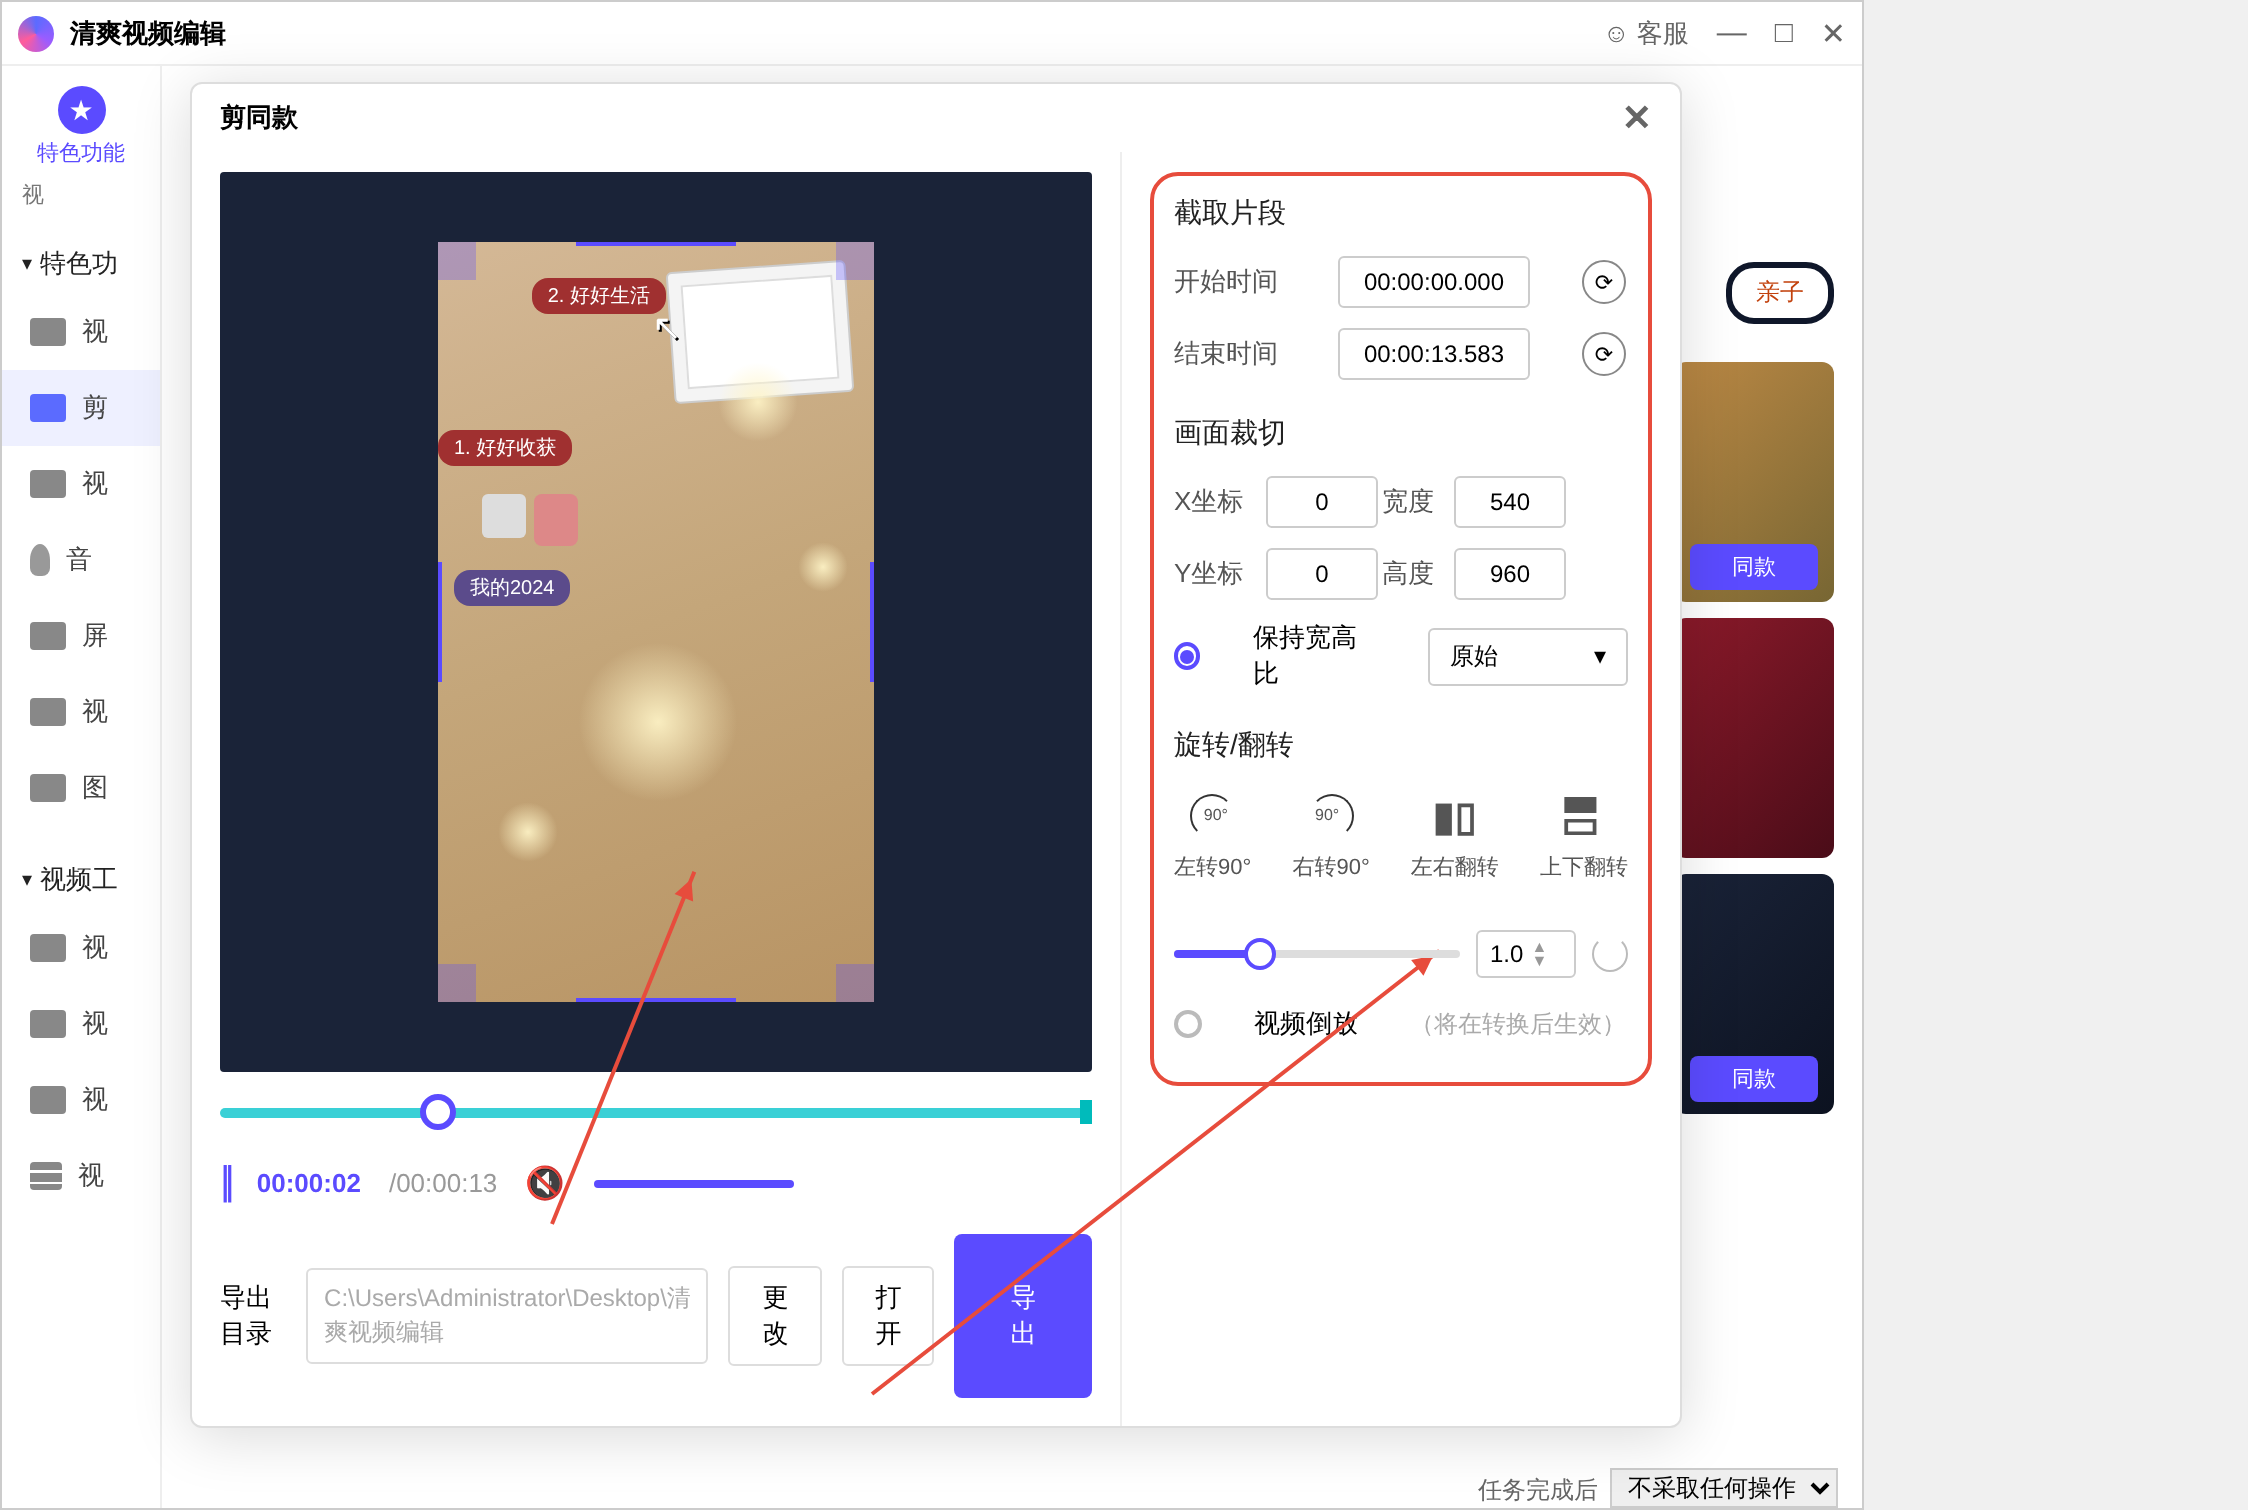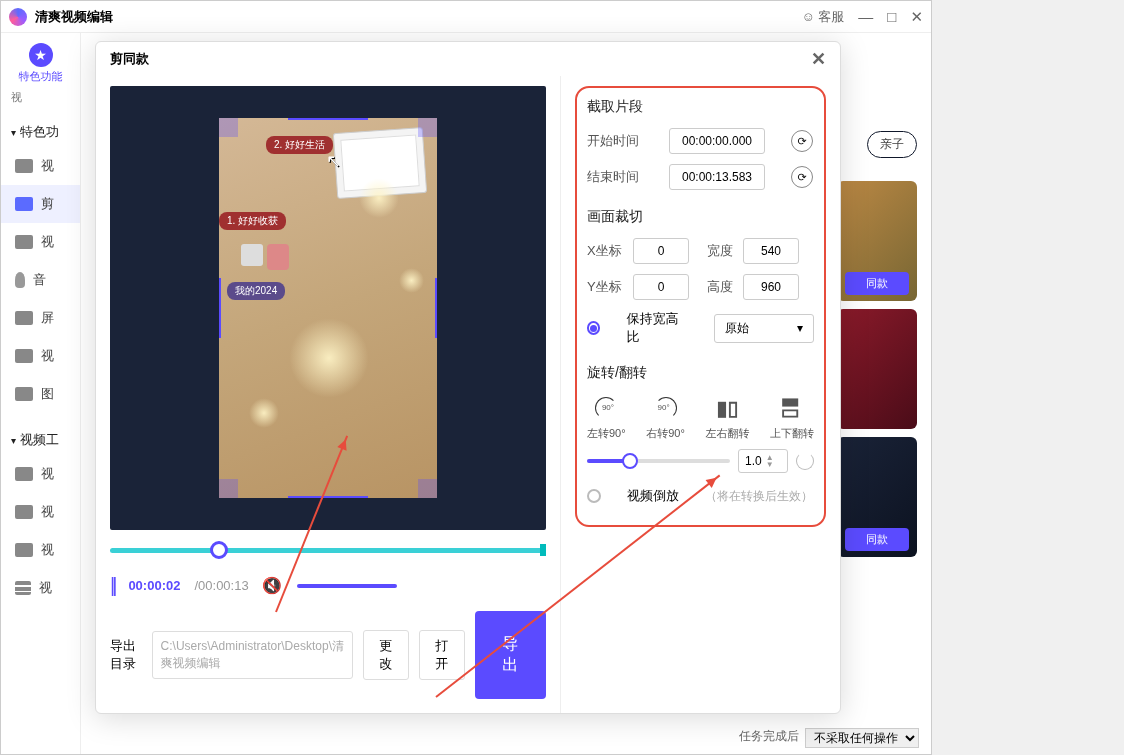--- a/index.html
+++ b/index.html
@@ -17,27 +17,27 @@
 .navtxt{font-size:11px;color:#777;margin-left:10px}
 .navsec{margin-top:12px;font-size:13px;color:#222;padding:6px 10px;display:flex;align-items:center}
 .navsec:before{content:"▾";margin-right:4px;font-size:10px}
 .navitem{height:38px;display:flex;align-items:center;padding-left:14px;font-size:13px;color:#444}
 .navitem.active{background:#eef0ff}
 .navicon{width:18px;height:14px;background:#888;border-radius:2px;margin-right:8px}
 .navicon.img{background:#5b6bff}
 .navicon.mic{background:#999;border-radius:50% 50% 4px 4px;width:10px;height:16px}
 .navicon.bars{background:linear-gradient(#888 30%,transparent 30% 40%,#888 40% 70%,transparent 70% 80%,#888 80%);width:16px}
 .rightpills{position:absolute;right:14px;top:130px;display:flex;gap:8px}
-.pill{background:#fff;border:1px solid #0f172a;border-radius:14px;padding:4px 12px;font-size:12px;color:#404040}
+.pill{background:#fff;border:3px solid #0f172a;border-radius:14px;padding:4px 12px;font-size:12px;color:#c2410c}
 .thumbcol{position:absolute;right:14px;top:180px;width:80px}
 .thumb{width:80px;height:120px;border-radius:6px;margin-bottom:8px;background:linear-gradient(135deg,#b84,#763);position:relative;overflow:hidden}
 .thumb2{background:linear-gradient(135deg,#8b1a2a,#4a0c18)}
 .thumb3{background:linear-gradient(135deg,#1a2338,#0c1220)}
 .thumbbtn{position:absolute;bottom:6px;left:8px;right:8px;background:#5b4bff;color:#fff;font-size:11px;text-align:center;padding:4px 0;border-radius:4px}
-.bottombar{position:absolute;bottom:0;right:0;height:26px;display:flex;align-items:flex-start;font-size:12px;color:#666;padding-right:12px}
+.bottombar{position:absolute;bottom:0;right:0;height:26px;display:flex;align-items:flex-end;font-size:12px;color:#666;padding-right:12px}
 .bottombar select{font-size:12px;border:1px solid #ccc;margin-left:6px;padding:1px 4px}
 .modal{position:absolute;left:94px;top:40px;right:90px;bottom:40px;background:#fff;border:1px solid #ddd;border-radius:6px;box-shadow:0 4px 30px rgba(0,0,0,0.15)}
 .mhdr{height:34px;display:flex;align-items:center;padding:0 14px;font-size:13px;font-weight:bold}
 .mclose{margin-left:auto;font-size:18px;color:#666;cursor:pointer}
 .mbody{position:absolute;top:34px;left:0;right:0;bottom:0;display:flex}
 .mleft{flex:1;padding:10px 14px 14px;position:relative;display:flex;flex-direction:column}
 .mright{width:280px;border-left:1px solid #eee;padding:10px 14px 14px;overflow:auto;font-size:13px}
 .tabrow{display:flex;align-items:center;gap:10px;border:2px solid #e74c3c;padding:10px;border-radius:2px;margin-bottom:10px}
 .backlnk{font-size:12px;color:#888;margin-right:6px}
 .backlnk:before{content:"‹ "}
@@ -74,43 +74,43 @@
 .trend{position:absolute;top:0;right:0;width:6px;height:12px;background:#0bb}
 .playrow{margin-top:18px;display:flex;align-items:center;gap:14px;font-size:13px}
 .pausebtn{color:#5b4bff;font-size:20px;letter-spacing:-3px}
 .tcur{color:#5b4bff;font-weight:bold}
 .ttot{color:#999}
 .volicon{color:#666;font-size:16px}
 .volbar{width:100px;height:4px;background:#5b4bff;border-radius:2px}
 .exportrow{margin-top:auto;padding-top:14px;display:flex;align-items:center;gap:10px;font-size:13px}
 .pathbox{flex:1;border:1px solid #ddd;padding:6px 8px;color:#aaa;font-size:12px;border-radius:3px}
 .sbtn{border:1px solid #ddd;background:#fff;padding:6px 14px;border-radius:3px;font-size:13px;cursor:pointer}
-.expbtn{background:#5b4bff;color:#fff;border:none;padding:23px 26px;border-radius:4px;font-size:16px;cursor:pointer;margin-left:auto}
+.expbtn{background:#5b4bff;color:#fff;border:none;padding:23px 26px;border-radius:4px;font-size:13px;cursor:pointer;margin-left:auto}
 .rbox{border:2px solid #e74c3c;padding:10px;border-radius:14px}
 .sect{font-size:14px;color:#222;margin-bottom:12px}
 .frow{display:flex;align-items:center;gap:26px;margin-bottom:10px}
 .flabel{width:56px;font-size:13px;color:#555}
 .finput{width:96px;border:1px solid #ccc;padding:5px 8px;font-size:12px;text-align:center;border-radius:3px}
 .ficon{width:22px;height:22px;border:1px solid #888;border-radius:50%;display:flex;align-items:center;justify-content:center;font-size:11px;cursor:pointer}
-.dualrow{display:flex;gap:18px;margin-bottom:10px}
+.dualrow{display:flex;gap:2px;margin-bottom:10px}
 .dcol{display:flex;align-items:center;gap:6px}
 .dcol .finput{width:56px}
 .radio{width:14px;height:14px;border:2px solid #5b4bff;border-radius:50%;display:inline-flex;align-items:center;justify-content:center}
 .radio.on:after{content:"";width:7px;height:7px;background:#5b4bff;border-radius:50%}
 .radio.off{border-color:#bbb}
 .sel{border:1px solid #ccc;padding:5px 10px;border-radius:3px;font-size:12px;min-width:100px;display:flex;justify-content:space-between;align-items:center}
 .rotrow{display:flex;justify-content:space-between;margin-top:10px;text-align:center;font-size:11px;color:#555}
 .rotitm{display:flex;flex-direction:column;align-items:center;gap:4px;cursor:pointer}
 .roticon{width:28px;height:28px;display:flex;align-items:center;justify-content:center;font-size:16px;position:relative}
 .rotarc{width:22px;height:22px;border:1.5px solid #333;border-radius:50%;border-bottom-color:transparent;border-left-color:transparent;position:relative}
 .rotarc.l{transform:scaleX(-1)}
 .rotarc:after{content:"90°";position:absolute;font-size:8px;top:5px;left:2px;transform:scaleX(1)}
 .rotarc.l:after{transform:scaleX(-1)}
 .flipicon{font-size:20px;font-weight:bold}
-.speedrow{display:flex;align-items:center;gap:8px;margin-top:8px}
+.speedrow{display:flex;align-items:center;gap:8px;margin-top:24px}
 .slider{flex:1;height:4px;background:#ddd;border-radius:2px;position:relative}
 .sfill{position:absolute;left:0;top:0;bottom:0;width:30%;background:#5b4bff;border-radius:2px}
 .sknob{position:absolute;left:30%;top:-6px;width:16px;height:16px;background:#fff;border:2px solid #5b4bff;border-radius:50%;transform:translateX(-50%)}
 .spinbox{width:50px;border:1px solid #ccc;padding:4px 6px;font-size:12px;text-align:center;border-radius:3px;display:flex;align-items:center}
 .spinarr{font-size:8px;line-height:7px;color:#999;margin-left:4px}
 .reseticon{width:18px;height:18px;border:1.5px solid #bbb;border-radius:50%;border-top-color:transparent;position:relative}
 .hint{color:#aaa;font-size:12px}
 .arrow{position:absolute;background:#e74c3c;transform-origin:left center}
 .arrow:after{content:"";position:absolute;right:-1px;top:-4px;border:5px solid transparent;border-left:10px solid #e74c3c}
 </style>

